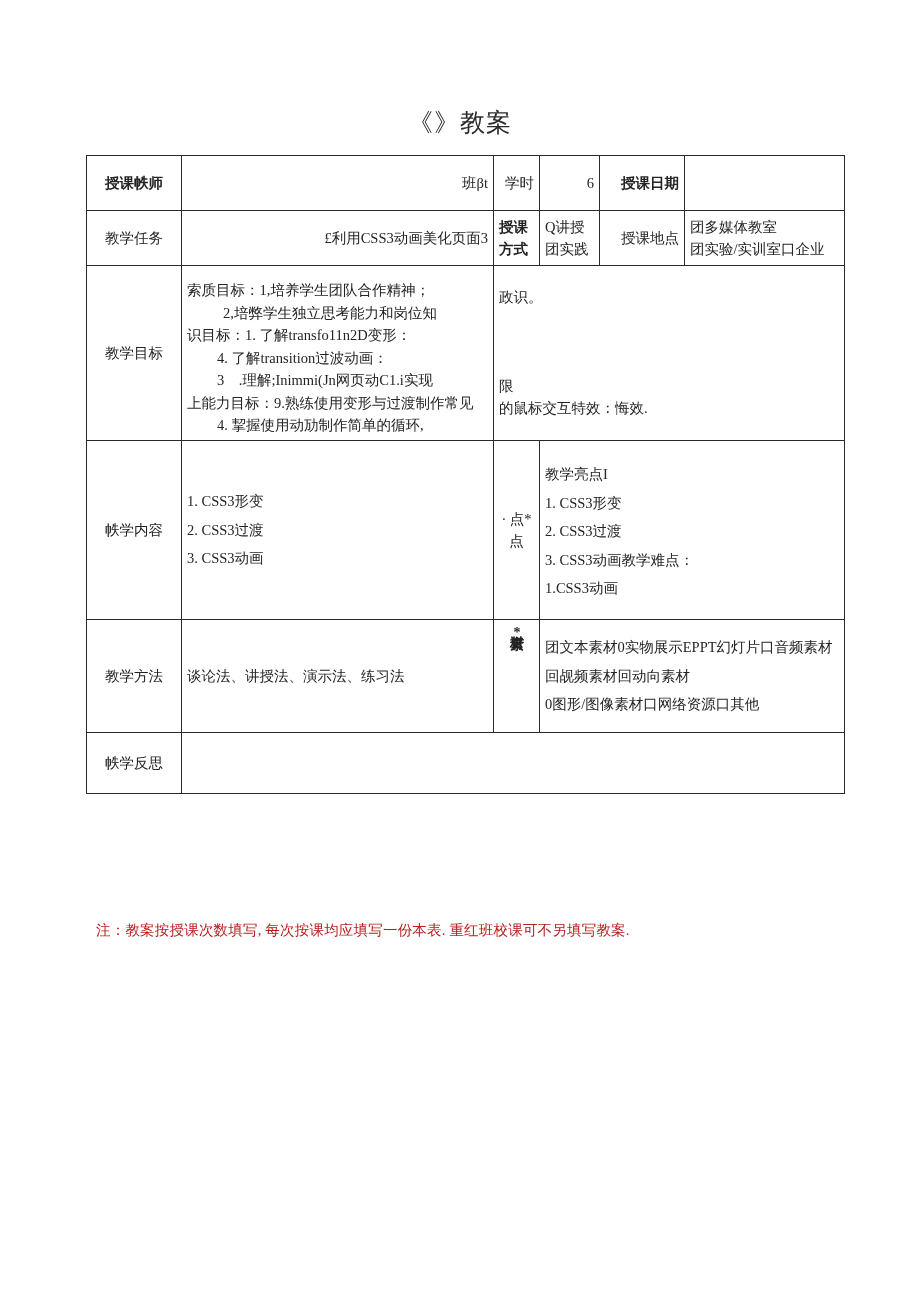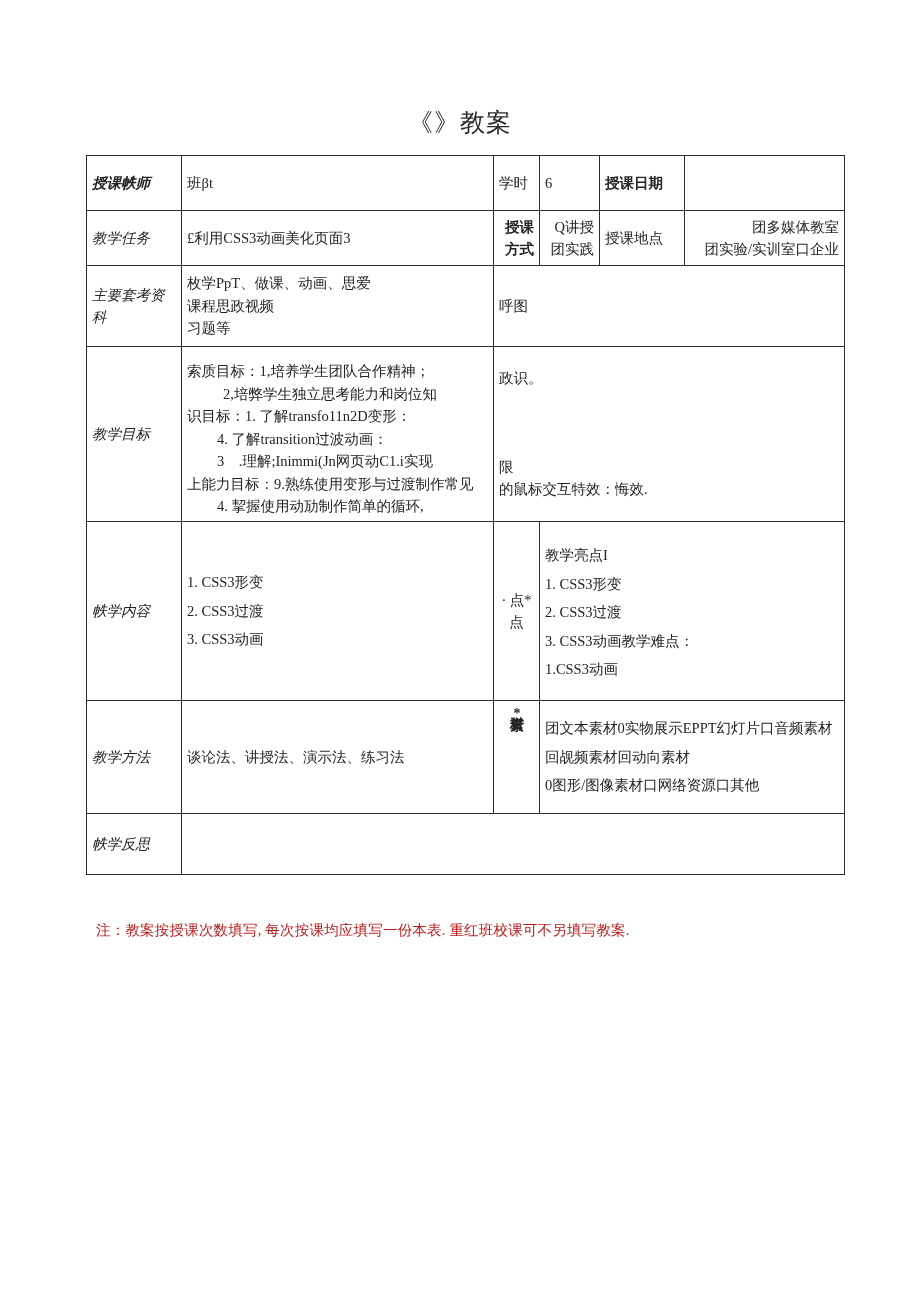--- a/index.html
+++ b/index.html
@@ -42,47 +42,47 @@
     table-layout: fixed;
   }
   table.lesson-table td {
     border: 1px solid #2b2b2b;
     vertical-align: middle;
     padding: 3px 5px;
     font-size: 14.5px;
     line-height: 1.55;
     color: #242424;
   }
-  .ctr { text-align: left; }
+  .ctr { text-align: right; }
   .lft { text-align: left; }
   .bold { font-weight: bold; }
   .label-cell {
+    text-align: center;
     font-size: 15px;
     color: #232323;
-    font-style: italic;
   }
   .top-align { vertical-align: top; }
   .row-head td { height: 48px; }
 
   .stack { display: block; }
   .stack span { display: block; }
 
   .vertical-text {
     writing-mode: vertical-rl;
     text-orientation: upright;
     white-space: nowrap;
     margin: 0 auto;
     font-size: 14px;
     font-weight: bold;
     letter-spacing: 0px;
     line-height: 1;
   }
   .smallcol {
     font-size: 13.5px;
-    text-align: right;
+    text-align: left;
     line-height: 1.45;
   }
   .obj-list { padding: 0; margin: 0; }
   .obj-line { display: block; white-space: pre; }
   .indent1 { padding-left: 36px; }
   .indent2 { padding-left: 30px; }
   .note {
     position: absolute;
     left: 96px;
     top: 921px;
@@ -141,31 +141,20 @@
       </td>
       <td class="ctr">授课地点</td>
       <td class="ctr smallcol">
         <span class="stack">
           <span>团多媒体教室</span>
           <span>团实验/实训室口企业</span>
         </span>
       </td>
     </tr>
 
-    <tr>
-      <td class="label-cell" style="height:74px">主要套考资科</td>
-      <td class="lft top-align">
-        <span class="stack">
-          <span>枚学PpT、做课、动画、思爱</span>
-          <span>课程思政视频</span>
-          <span>习题等</span>
-        </span>
-      </td>
-      <td class="lft top-align" colspan="4">呼图</td>
-    </tr>
 
     <tr>
       <td class="label-cell" style="height:168px">教学目标</td>
       <td class="lft top-align obj-list" style="padding-top:13px">
         <span class="obj-line">索质目标：1,培养学生团队合作精神；</span>
         <span class="obj-line indent1">2,培弊学生独立思考能力和岗位知</span>
         <span class="obj-line">识目标：1. 了解transfo11n2D变形：</span>
         <span class="obj-line indent2">4. 了解transition过波动画：</span>
         <span class="obj-line indent2">3    .理解;Inimmi(Jn网页动C1.i实现</span>
         <span class="obj-line">上能力目标：9.熟练使用变形与过渡制作常见</span>

